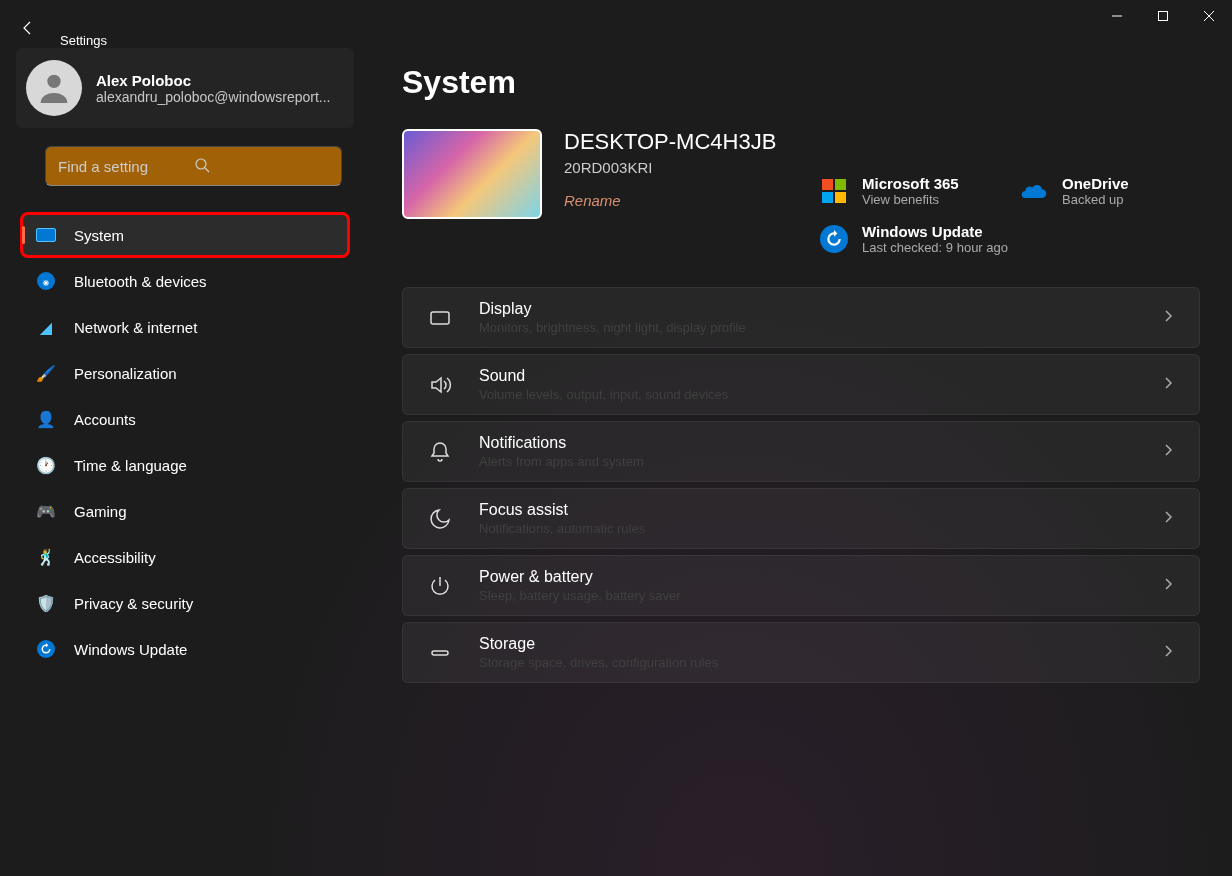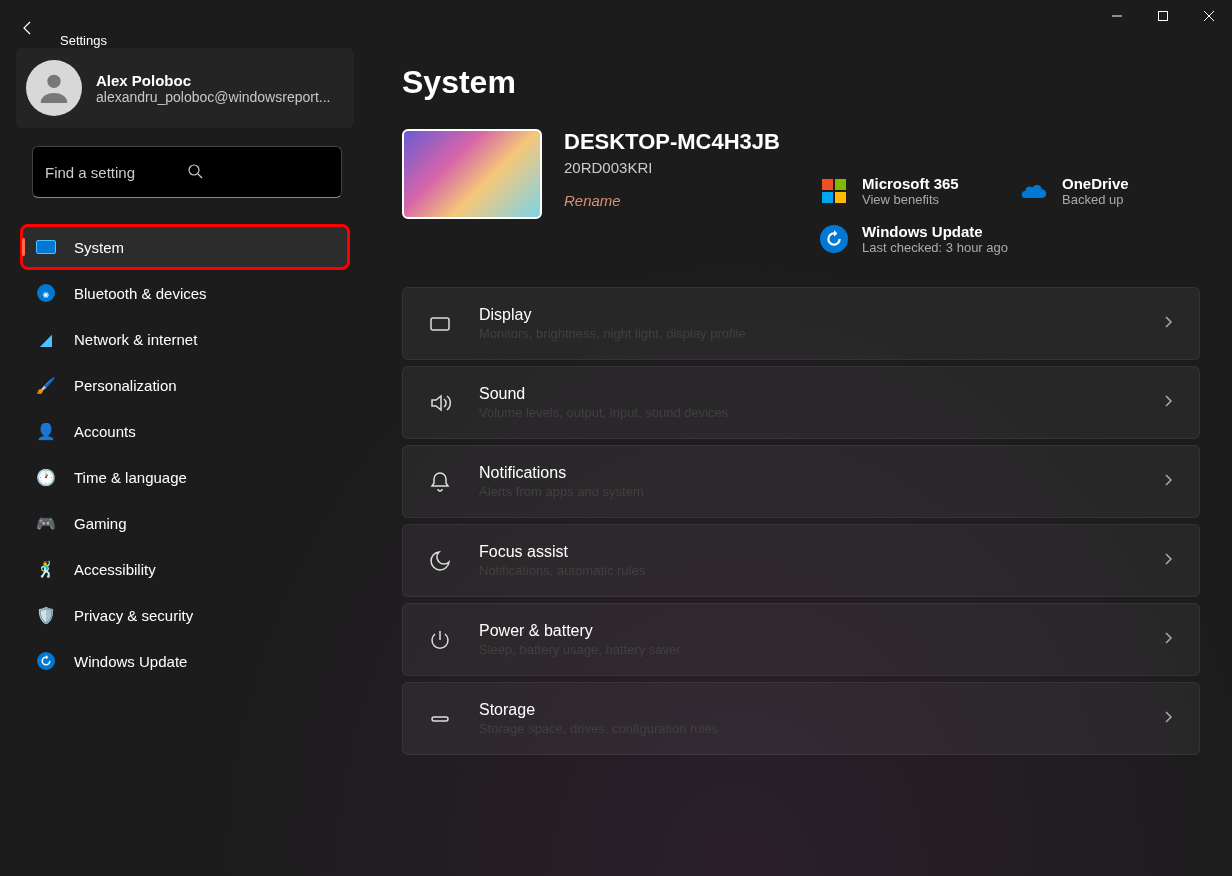--- a/index.html
+++ b/index.html
@@ -57,29 +57,29 @@
 .avatar {
   width: 56px; height: 56px; border-radius: 50%;
   background: #d8d8d8;
   display: flex; align-items: center; justify-content: center;
 }
 .avatar svg { width: 40px; height: 40px; fill: #777; }
 .user-name { font-size: 15px; font-weight: 600; }
 .user-email { font-size: 14px; color: #c8c8c8; white-space: nowrap; overflow: hidden; text-overflow: ellipsis; max-width: 260px; }
 
 .search-box {
-  background: #000000;
+  background: #a16207;
   border: 1px solid #444;
   border-bottom: 1px solid #888;
   border-radius: 6px;
-  height: 52px;
+  height: 40px;
   display: flex;
   align-items: center;
   padding: 0 12px;
-  margin: 0 12px 28px 16px;
+  margin: 0 12px 28px 29px;
 }
 .search-box span { color: #ccc; font-size: 15px; flex: 1; }
 .search-box .sicon { color: #ccc; }
 
 .nav { display: flex; flex-direction: column; gap: 4px; padding: 0 6px; }
 .nav-item {
   display: flex; align-items: center;
   height: 42px;
   padding: 0 14px;
   border-radius: 6px;
@@ -111,21 +111,21 @@
   display: flex;
   gap: 30px;
   margin-bottom: 32px;
 }
 .device-block { display: flex; gap: 22px; align-items: flex-start; flex: 1; }
 .device-thumb {
   width: 140px; height: 90px; border-radius: 6px;
   border: 2px solid #fff;
   background: linear-gradient(135deg, #6b5bd4 0%, #d665a8 35%, #f5c77a 60%, #7dd4e8 100%);
 }
-.device-name { font-size: 22px; font-weight: 700; }
+.device-name { font-size: 22px; font-weight: 400; }
 .device-model { font-size: 15px; color: #ccc; margin-top: 4px; }
 .rename-link { font-size: 15px; color: #d89070; margin-top: 16px; cursor: pointer; display: inline-block; font-style: italic; }
 
 .quick-links { display: grid; grid-template-columns: 1fr 1fr; gap: 16px 20px; width: 380px; margin-top: 46px; }
 .quick-item { display: flex; gap: 14px; align-items: center; cursor: pointer; }
 .quick-icon { width: 28px; height: 28px; display: flex; align-items: center; justify-content: center; }
 .quick-title { font-size: 15px; font-weight: 600; }
 .quick-sub { font-size: 13px; color: #aaa; }
 
 .ms365-icon {
@@ -144,21 +144,21 @@
   background: #0078d4;
   display: flex; align-items: center; justify-content: center;
 }
 .winupdate-icon svg { width: 18px; height: 18px; fill: #fff; }
 
 .setting-list { display: flex; flex-direction: column; gap: 6px; }
 .setting-item {
   background: rgba(255,255,255,0.05);
   border: 1px solid rgba(255,255,255,0.06);
   border-radius: 6px;
-  padding: 18px 24px;
+  padding: 12px 24px;
   display: flex;
   align-items: center;
   gap: 26px;
   cursor: pointer;
 }
 .setting-icon { width: 26px; height: 26px; display: flex; align-items: center; justify-content: center; color: #ddd; }
 .setting-text { flex: 1; }
 .setting-title { font-size: 16px; font-weight: 400; }
 .setting-sub { font-size: 13px; color: #404040; margin-top: 2px; }
 .chevron { color: #aaa; }
@@ -345,21 +345,21 @@
           <div class="quick-icon">
             <div class="winupdate-icon">
                 <svg viewBox="0 0 16 16">
                   <path d="M8 2a6 6 0 106 6h-2a4 4 0 11-4-4V2z"></path>
                   <path d="M8 0l3 3-3 3V0z"></path>
                 </svg>
               </div>
           </div>
           <div>
             <div class="quick-title">Windows Update</div>
-            <div class="quick-sub">Last checked: 3 hour ago</div>
+            <div class="quick-sub">Last checked: 9 hour ago</div>
           </div>
         </div>
       </div>
     </div>
 
     <div class="setting-list" id="setting-list">
         <div class="setting-item">
     <div class="setting-icon">
             <svg width="24" height="24" viewBox="0 0 24 24">
               <rect x="3" y="6" width="18" height="12" rx="2" stroke="#ddd" stroke-width="1.5" fill="none"></rect>

